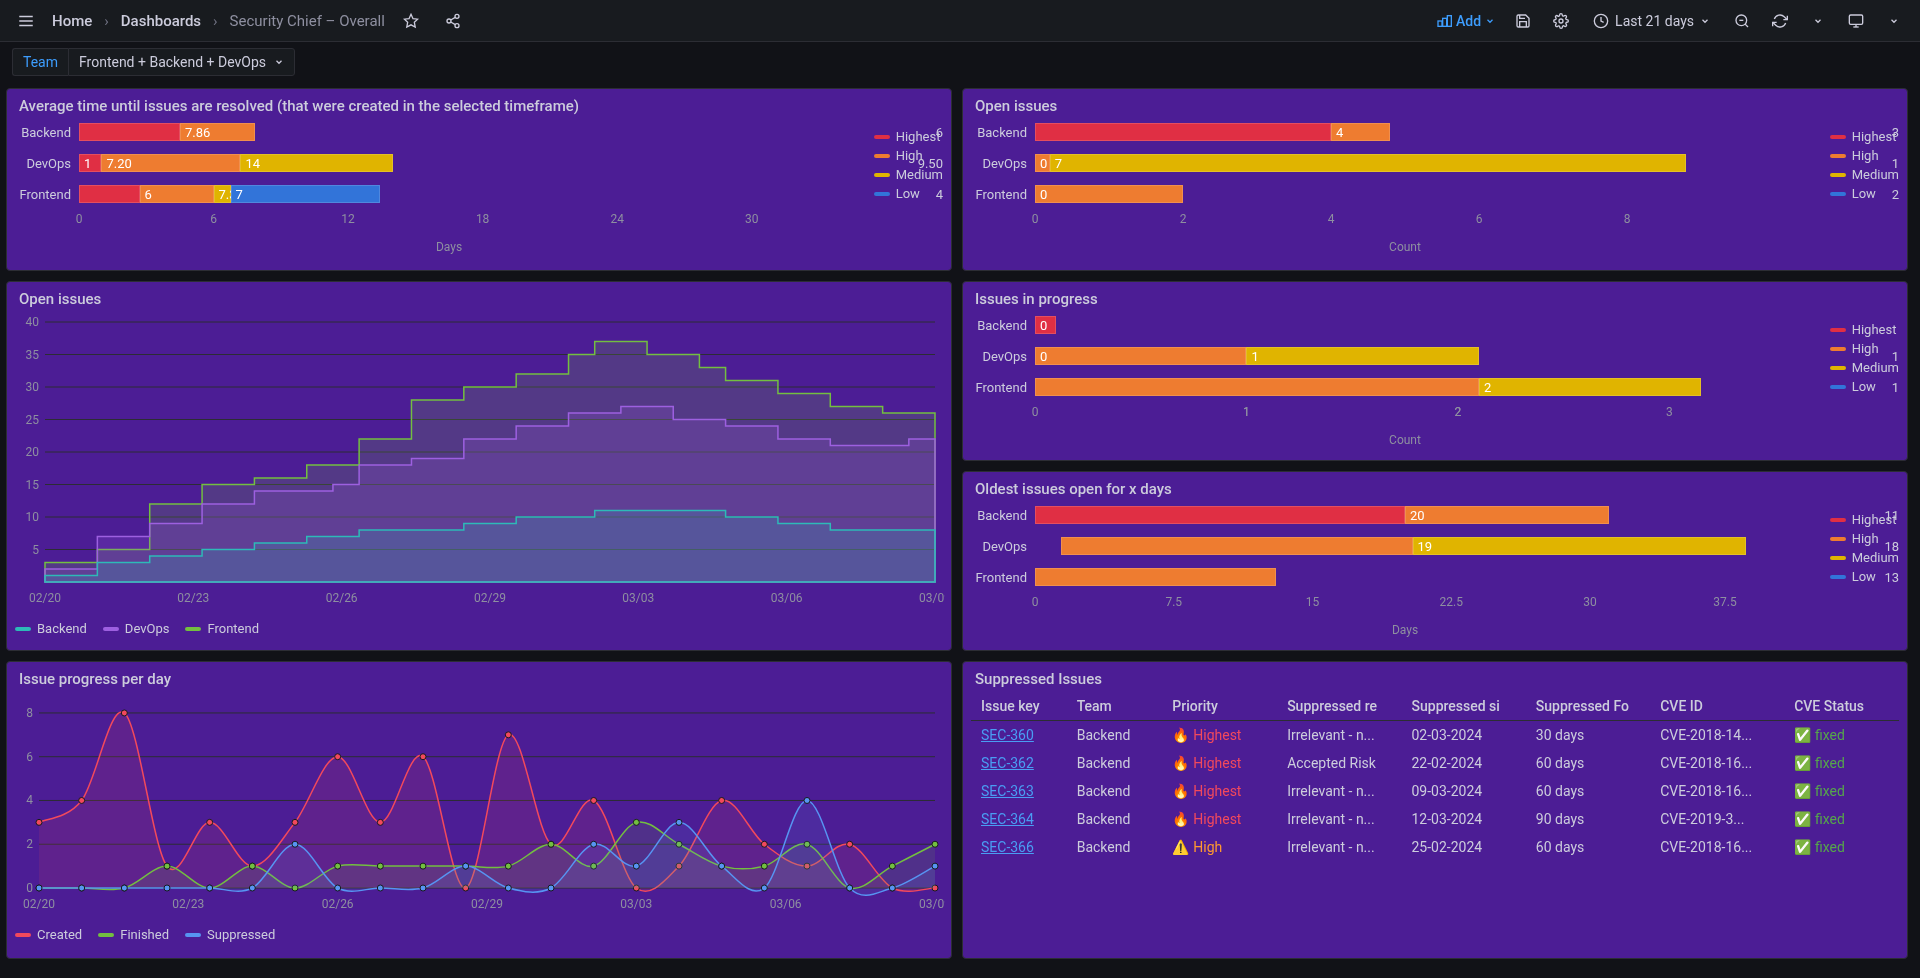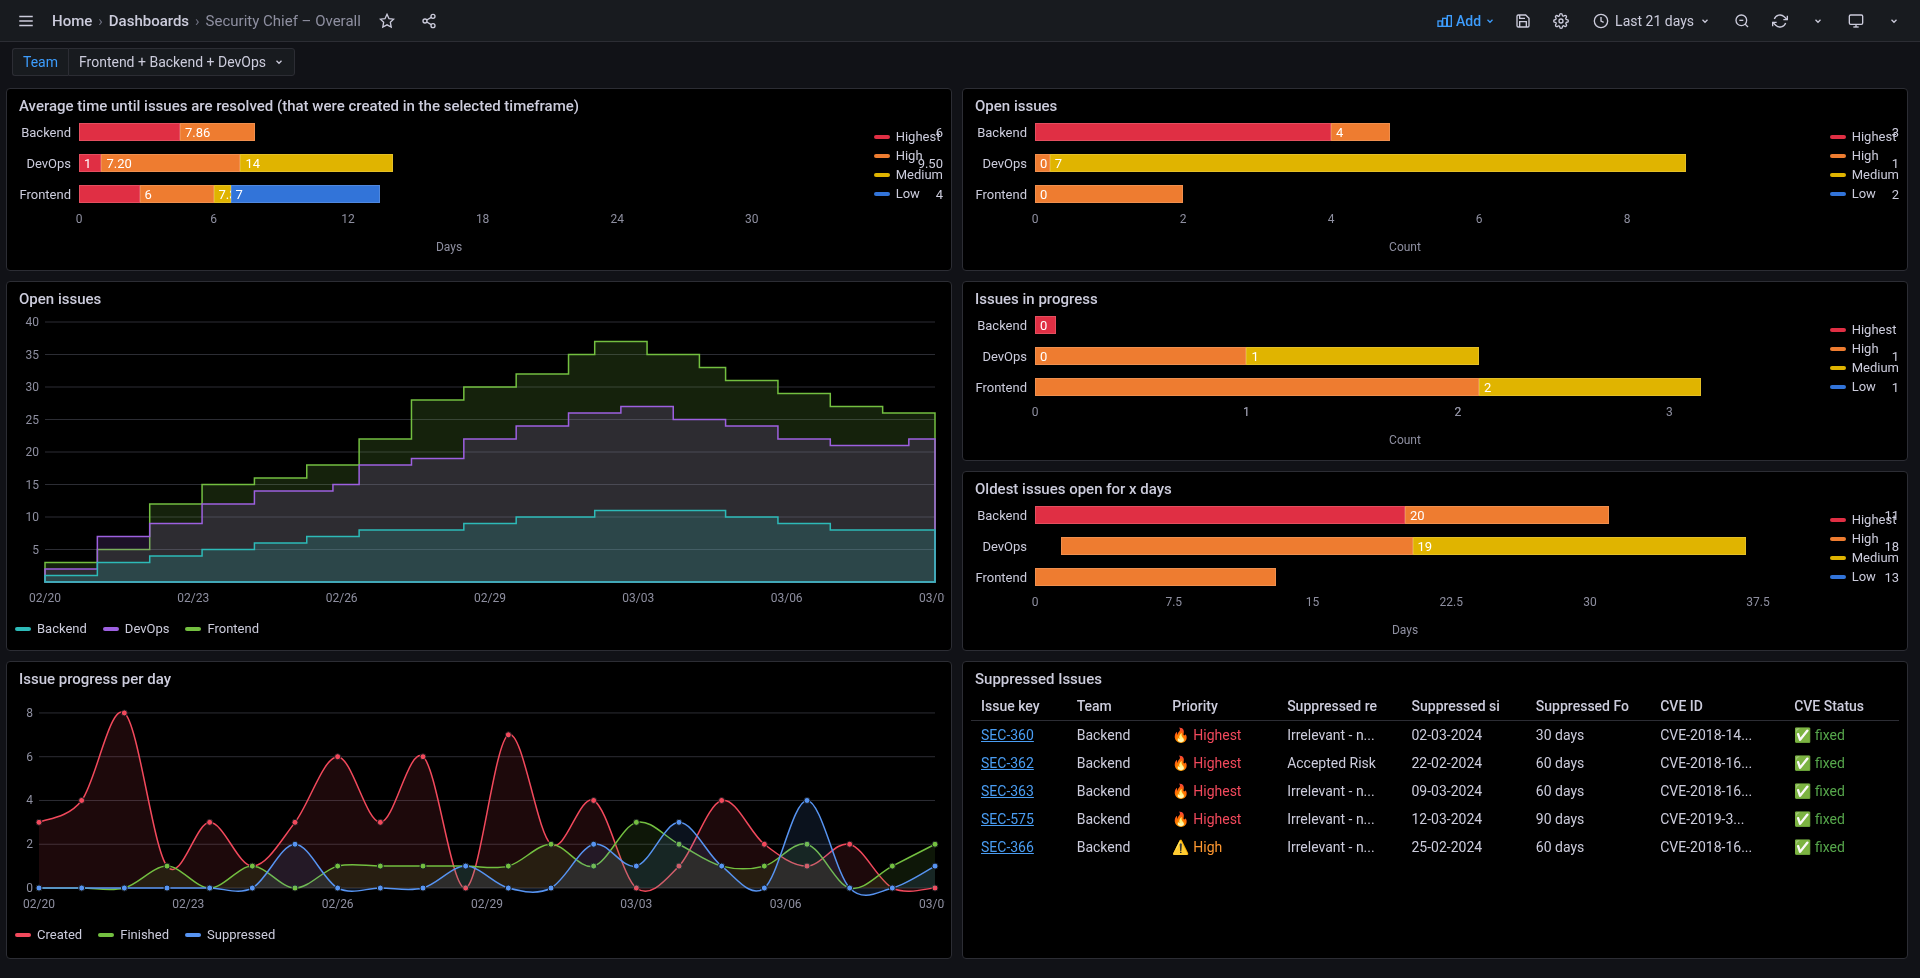--- a/index.html
+++ b/index.html
@@ -3,35 +3,35 @@
 <meta charset="utf-8">
 <style>
   * { box-sizing: border-box; margin: 0; padding: 0; }
   html, body { width: 1920px; height: 978px; background: #111217; color: #ccccdc; font-family: -apple-system, BlinkMacSystemFont, "Segoe UI", Roboto, sans-serif; font-size: 14px; overflow: hidden; }
   
   
   .toolbar { height: 42px; background: #181b1f; display: flex; align-items: center; padding: 0 10px; border-bottom: 1px solid #2c2d34; }
   .toolbar .left { display: flex; align-items: center; gap: 10px; flex: 1; }
   .toolbar .right { display: flex; align-items: center; gap: 6px; }
   .icon-btn { width: 32px; height: 32px; display: flex; align-items: center; justify-content: center; border-radius: 4px; cursor: pointer; color: #ccccdc; }
-  .breadcrumb { display: flex; align-items: center; gap: 6px; font-size: 15px; }
+  .breadcrumb { display: flex; align-items: center; gap: 12px; font-size: 15px; }
   .breadcrumb a { color: #ccccdc; font-weight: 500; text-decoration: none; cursor: pointer; }
   .breadcrumb .sep { color: #6e7080; }
   .breadcrumb .current { color: #8e8fa0; }
   .add-btn { display: flex; align-items: center; gap: 4px; color: #3d9dfd; font-weight: 500; cursor: pointer; padding: 4px 6px;}
   .timerange { display: flex; align-items: center; gap: 6px; padding: 4px 10px; border-radius: 4px; cursor: pointer; }
   
   
   .varrow { height: 36px; background: #111217; display: flex; align-items: center; padding: 4px 12px 0 12px; gap: 0; }
   .var-label { color: #3d9dfd; border: 1px solid #2c2d34; border-right:none; padding: 5px 10px; border-radius: 3px 0 0 3px; background:#181b1f;}
   .var-value { border: 1px solid #2c2d34; padding: 5px 10px; border-radius: 0 3px 3px 0; background:#181b1f; display:flex; align-items:center; gap:8px;}
   
   
   .grid { position: absolute; top: 78px; left: 0; right: 0; bottom: 0; padding: 8px 10px; }
-  .panel { position: absolute; background: #000000; border: 1px solid #2c2d34; border-radius: 4px; }
+  .panel { position: absolute; background: #4c1d95; border: 1px solid #2c2d34; border-radius: 4px; }
   .panel-title { font-size: 15px; font-weight: 500; color: #ccccdc; padding: 8px 12px 4px 12px; }
   .panel-body { position: absolute; top: 30px; left: 8px; right: 8px; bottom: 8px; }
   
   
   .legend-right { position: absolute; right: 8px; top: 40px; display: flex; flex-direction: column; gap: 4px; font-size: 13px; }
   .legend-item { display: flex; align-items: center; gap: 6px; }
   .legend-sw { width: 16px; height: 4px; border-radius: 2px; }
   .legend-bottom { display:flex; gap:16px; font-size:13px; padding-top:6px; justify-content:flex-start;}
   .hbar-row { display: flex; align-items: center; height: 26px; margin-bottom: 5px; }
   .hbar-label { width: 64px; text-align: right; padding-right: 8px; font-size: 13px; color: #ccccdc; }
@@ -414,21 +414,21 @@
             <div class="hbar-seg" style="width: 240.5px; background: rgb(238, 124, 48); border: 1px solid rgba(255, 255, 255, 0.15);"></div>
           </div>
           <div class="hbar-trail">13</div>
         </div>
         <div class="axis" style="width: 740px;">
           <div class="tick" style="left: 0px;">0</div>
           <div class="tick" style="left: 138.75px;">7.5</div>
           <div class="tick" style="left: 277.5px;">15</div>
           <div class="tick" style="left: 416.25px;">22.5</div>
           <div class="tick" style="left: 555px;">30</div>
-          <div class="tick" style="left: 723px;">37.5</div>
+          <div class="tick" style="left: 690px;">37.5</div>
         </div>
         <div class="axis-label" style="margin-left: 64px; width: 740px;">Days</div>
       </div>
     <div class="legend-right" id="legend-oldest">
         <div class="legend-item">
           <span class="legend-sw" style="background:#e02f44"></span>
           <span>Highest</span>
         </div>
         <div class="legend-item">
           <span class="legend-sw" style="background:#ee7c30"></span>
@@ -597,21 +597,21 @@
       <td><a>SEC-363</a></td>
       <td>Backend</td>
       <td class="prio-highest">🔥 Highest</td>
       <td>Irrelevant - n...</td>
       <td>09-03-2024</td>
       <td>60 days</td>
       <td>CVE-2018-16...</td>
       <td class="status-fixed">✅ fixed</td>
     </tr>
             <tr>
-      <td><a>SEC-575</a></td>
+      <td><a>SEC-364</a></td>
       <td>Backend</td>
       <td class="prio-highest">🔥 Highest</td>
       <td>Irrelevant - n...</td>
       <td>12-03-2024</td>
       <td>90 days</td>
       <td>CVE-2019-3...</td>
       <td class="status-fixed">✅ fixed</td>
     </tr>
             <tr>
       <td><a>SEC-366</a></td>

